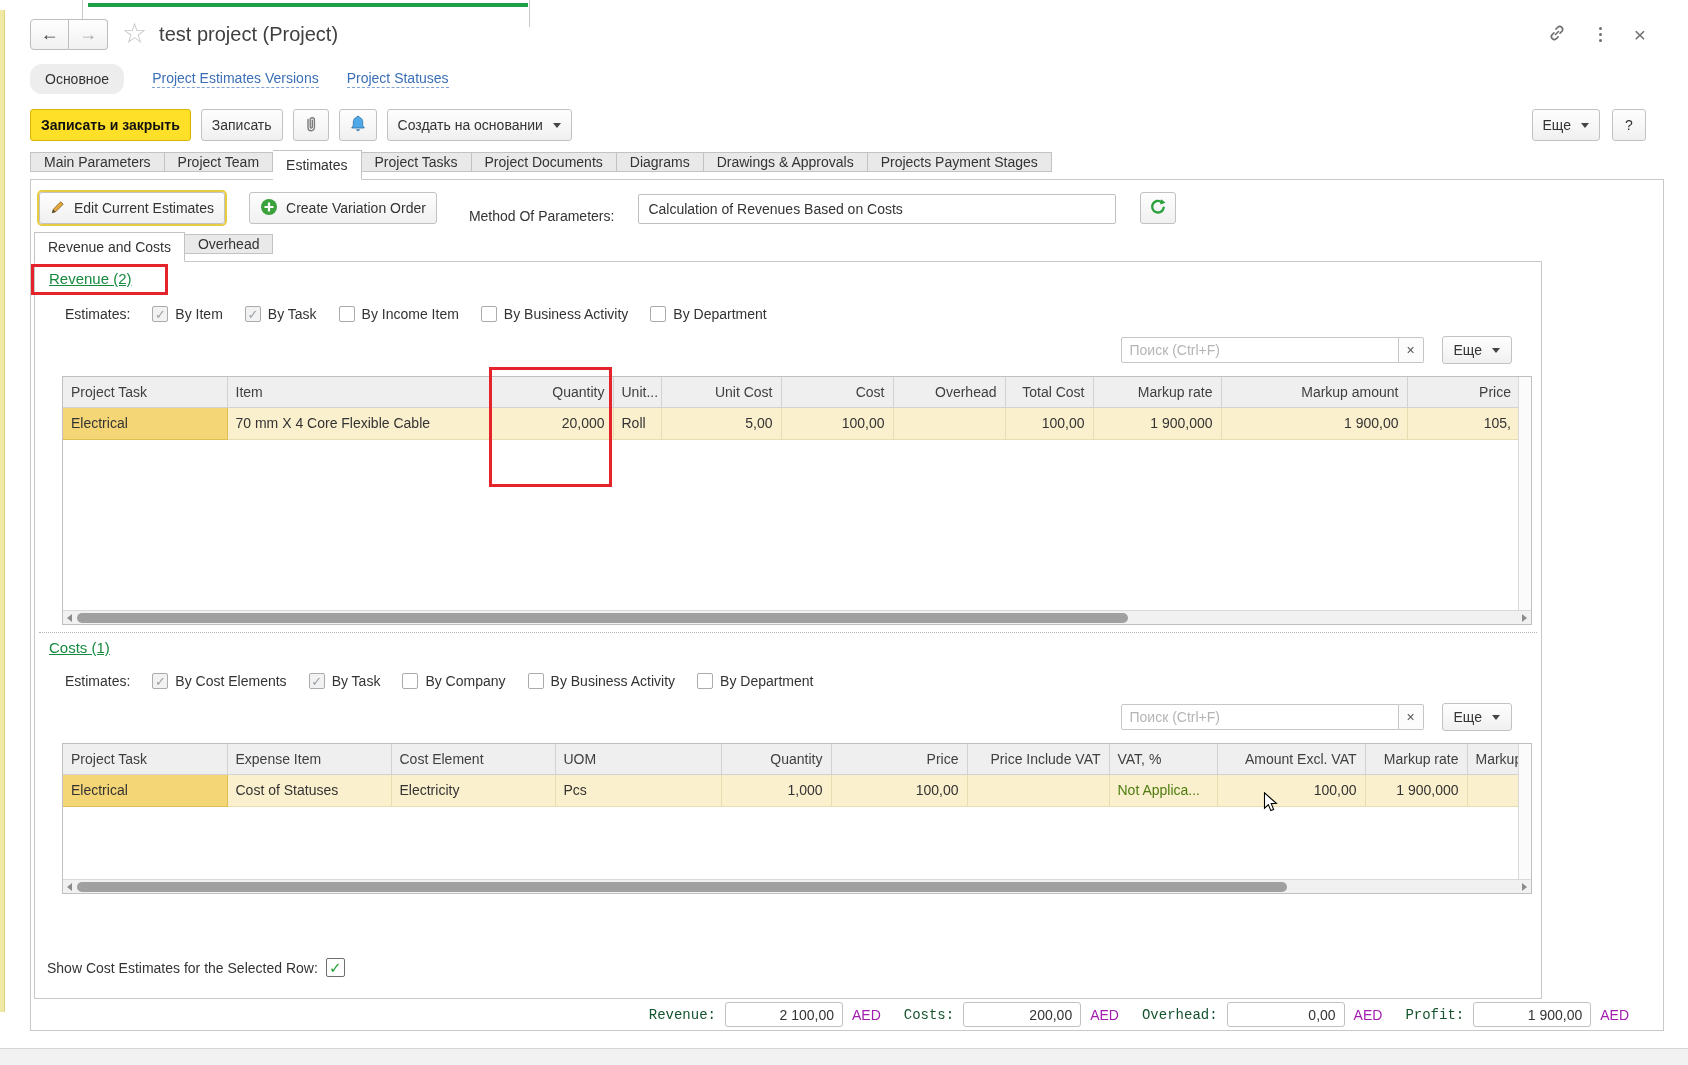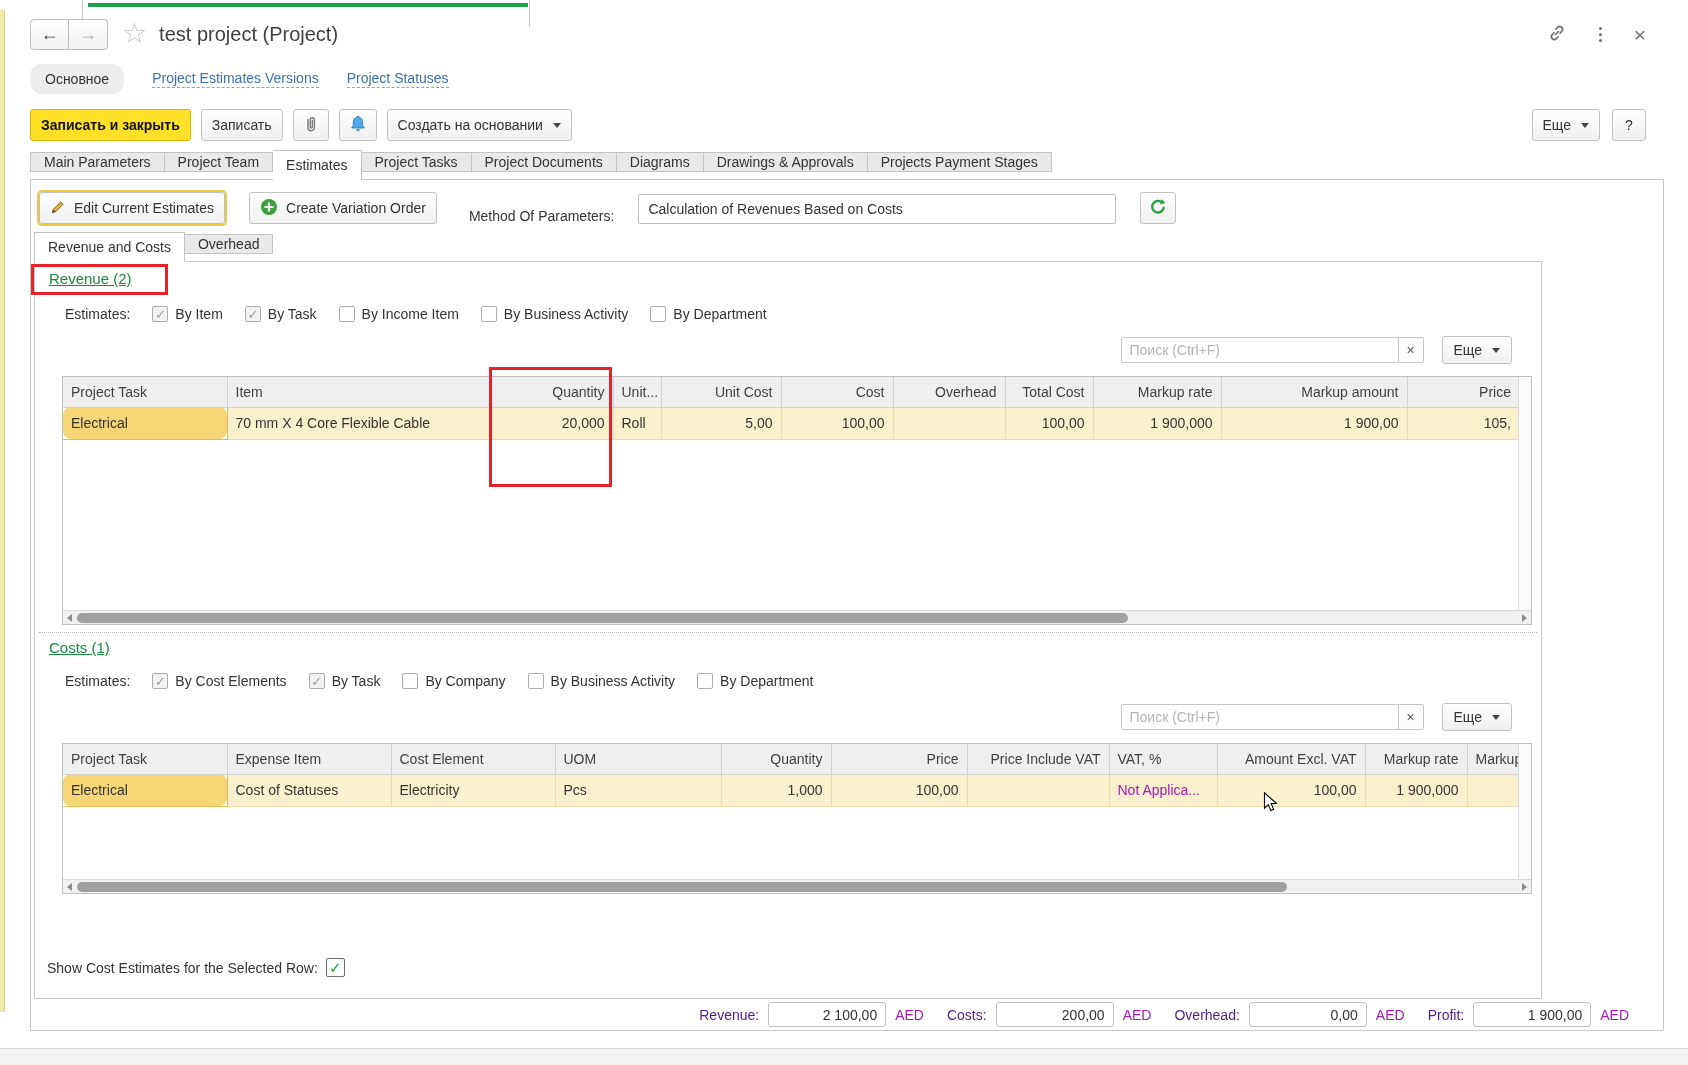--- a/index.html
+++ b/index.html
@@ -86,47 +86,47 @@
     display:flex; align-items:center; justify-content:center; color:#555; cursor:pointer; border-radius:0 2px 2px 0; font-size:14px; }
   .btn-more { height:28px; margin-left:18px; padding:0 11px; }
 
   
   .grid-wrap { position:relative; margin:12px 0 0 27px; width:1470px; border:1px solid #C0C0C0; background:#fff; }
   .grid-area { display:flex; }
   .grid-body { flex:1; overflow:hidden; }
   table { border-collapse:collapse; table-layout:fixed; width:1456px; }
   th { background:#EFEFEF; border:1px solid #D2D2D2; border-top:none; font-weight:normal; color:#3F3F3F;
     text-align:left; height:30px; padding:0 8px; font-size:14px; white-space:nowrap; overflow:hidden; cursor:pointer; }
-  th:first-child { border-left:none; } td:first-child { border-left:none;border-radius:8px; }
+  th:first-child { border-left:none; } td:first-child { border-left:none; }
   th:last-child { border-right:none; } td:last-child { border-right:none; }
   td { border:1px solid #E4E4E4; height:32px; padding:0 8px; font-size:14px; color:#333;
     white-space:nowrap; overflow:hidden; }
   tr.sel td { background:#FBF0CD; border-color:#EADCB2; }
   tr.sel td.cur { background:#F5D676; border-color:#DFBE55; }
   td.r, th.r { text-align:right; }
-  td.muted { color:#a21caf;margin-left:15px; }
+  td.muted { color:#4d7c0f;margin-left:15px; }
   .vscroll { width:13px; border-left:1px solid #D9D9D9; background:#FBFBFB; }
   .hscroll { height:14px; border-top:1px solid #D9D9D9; background:#F1F1F1; display:flex; align-items:center; }
   .harrow { width:13px; height:14px; display:flex; align-items:center; justify-content:center; cursor:pointer; }
   .tri-l { width:0; height:0; border-top:4px solid transparent; border-bottom:4px solid transparent; border-right:5px solid #8C8C8C; }
   .tri-r { width:0; height:0; border-top:4px solid transparent; border-bottom:4px solid transparent; border-left:5px solid #8C8C8C; }
   .hthumb { height:10px; background:#A0A0A0; border-radius:5px; cursor:pointer; }
   .htrack { flex:1; height:14px; display:flex; align-items:center; padding:0 1px; }
 
   .redbox-quantity { left:426px; top:-10px; width:123px; height:120px; }
 
   .splitter { border-top:1px dotted #B5B5B5; margin:7px 4px 0 4px; }
 
   .showrow { display:flex; align-items:center; gap:8px; margin:64px 0 0 12px; padding-bottom:21px; }
   .cb-green { width:19px; height:19px; border:1px solid #6E6E6E; border-radius:2px; background:#fff;
     display:flex; align-items:center; justify-content:center; color:#1E9E30; font-weight:bold; font-size:15px; cursor:pointer; }
 
   
   .totals { display:flex; align-items:center; justify-content:flex-end; gap:9px; height:31px; padding-right:20px; }
-  .totals .tlabel { color:#4c1d95; }
+  .totals .tlabel { color:#14532d;font-family:Liberation Mono, monospace; }
   .tinput { width:118px; height:25px; border:1px solid #C0C0C0; border-radius:3px; display:flex;
     align-items:center; justify-content:flex-end; padding:0 8px; color:#333; background:#fff; }
   .tcur { margin-right:14px; color:#a21caf;text-align:center; }
 
   .bottom-strip { position:absolute; left:0; top:1048px; width:1688px; height:17px; background:#F2F2F2; border-top:1px solid #D5D5D5; }
 
   .cursor { position:absolute; z-index:9; pointer-events:none; }
 </style>
 </head>
 <body>

